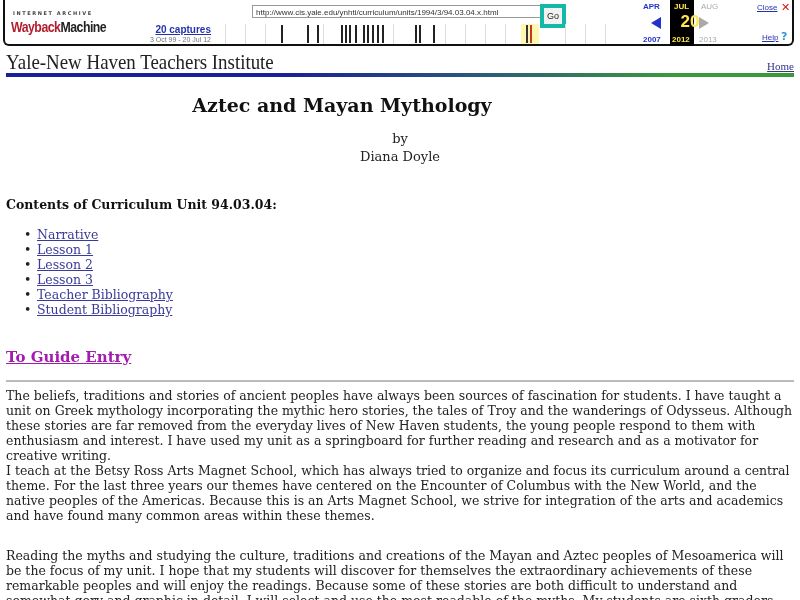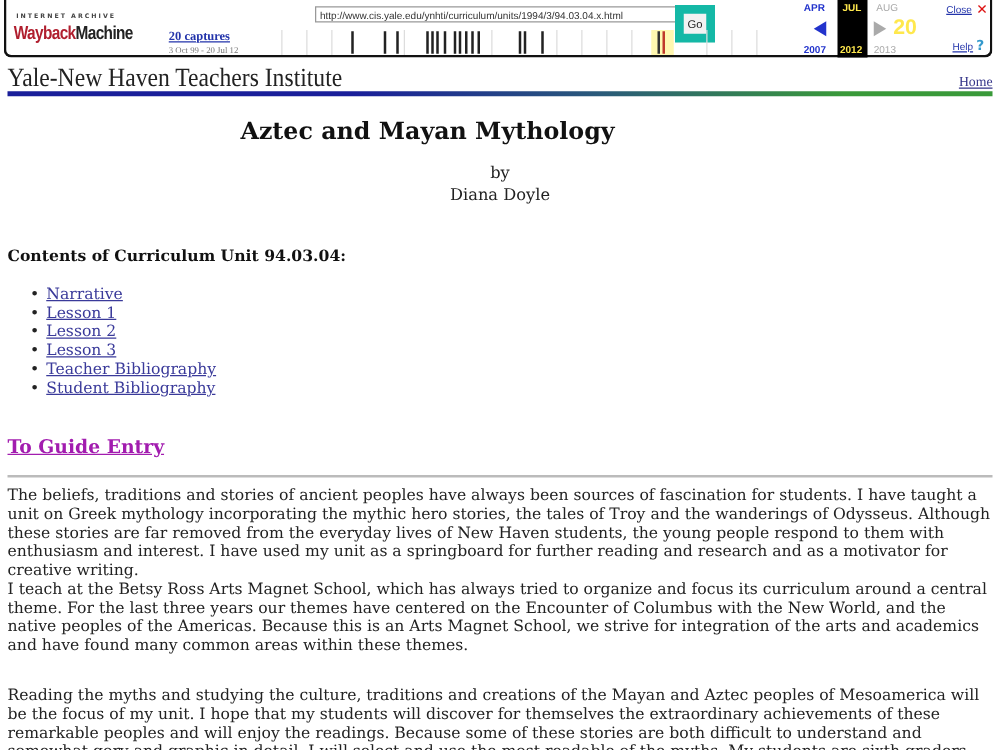--- a/index.html
+++ b/index.html
@@ -5,34 +5,34 @@
   html, body { margin:0; padding:0; background:#fff; }
   body { width:800px; height:600px; overflow:hidden; position:relative; font-family:"DejaVu Serif", serif; color:#222; }
 
   
   .wb { position:absolute; left:3px; top:0; width:791px; height:46px; background:#fff; border:2px solid #111; border-top:none; border-radius:0 0 6px 6px; box-sizing:border-box; }
   .wb-logo { position:absolute; left:0; top:6px; width:90px; height:34px; }
   .wb-logo .ia { font-family:"DejaVu Sans", sans-serif; font-size:5px; letter-spacing:1.6px; color:#444; font-weight:bold; position:absolute; left:8px; top:4px; white-space:nowrap; }
   .wb-logo .wm { position:absolute; left:6px; top:12px; font-family:"Liberation Sans", sans-serif; font-weight:bold; font-size:15px; letter-spacing:-0.6px; transform:scaleX(0.82); transform-origin:left; white-space:nowrap; }
   .wb-logo .wm .w1 { color:#b01e2e; }
   .wb-logo .wm .w2 { color:#222; }
-  .wb-captures { position:absolute; left:130px; top:24px; width:76px; text-align:left; font-family:Liberation Serif, serif; }
+  .wb-captures { position:absolute; left:130px; top:24px; width:76px; text-align:right; font-family:Liberation Sans, sans-serif; }
   .wb-captures a { font-size:10px; color:#2233aa; text-decoration:underline; font-weight:bold; display:block; }
   .wb-captures span { font-size:7px; color:#777; display:block; margin-top:1px; }
   .wb-url { position:absolute; left:218px; top:5px; width:312px; height:13px; border:1px solid #999; font-family:"Liberation Sans", sans-serif; font-size:8px; line-height:13px; padding:0 3px; box-sizing:border-box; color:#333; overflow:hidden; white-space:nowrap; background:#fff;margin-left:29px; }
-  .wb-go { position:absolute; left:535px; top:4px; width:18px; height:16px; border:7px solid #14b8a6; background:#f2f2f2; font-family:"Liberation Sans", sans-serif; font-size:9px; line-height:16px; text-align:center; color:#222; }
+  .wb-go { position:absolute; left:535px; top:4px; width:18px; height:16px; border:4px solid #14b8a6; background:#f2f2f2; font-family:"Liberation Sans", sans-serif; font-size:9px; line-height:16px; text-align:center; color:#222; }
   .wb-spark { position:absolute; left:210px; top:24px; width:400px; height:20px; }
   .wb-spark .yr { position:absolute; top:0; width:1px; height:20px; background:#ddd; }
   .wb-spark .bar { position:absolute; top:1px; width:2px; height:18px; background:#222; }
   .wb-spark .hl { position:absolute; top:0; width:18px; height:20px; background:#fff7b0; }
   .wb-cal { position:absolute; left:630px; top:0; width:110px; height:46px; font-family:"Liberation Sans", sans-serif; font-weight:bold; }
   .wb-cal .m { position:absolute; top:2px; font-size:8px; }
   .wb-cal .y { position:absolute; top:35px; font-size:8px; }
   .wb-cal .cur { position:absolute; left:35px; top:0; width:24px; height:46px; background:#000; }
-  .wb-cal .day { position:absolute; left:35px; top:12px; width:40px; text-align:center; color:#ffe84d; font-size:17px;padding-left:34px; }
+  .wb-cal .day { position:absolute; left:35px; top:12px; width:40px; text-align:center; color:#ffe84d; font-size:17px; }
   .wb-cal .prev { position:absolute; left:16px; top:17px; width:0; height:0; border-top:6px solid transparent; border-bottom:6px solid transparent; border-right:10px solid #2233cc; }
   .wb-cal .next { position:absolute; left:64px; top:17px; width:0; height:0; border-top:6px solid transparent; border-bottom:6px solid transparent; border-left:10px solid #aaa; }
   .wb-close { position:absolute; left:752px; top:3px; font-family:"Liberation Sans", sans-serif; font-size:8px; color:#2233aa; text-decoration:underline; }
   .wb-close-x { position:absolute; left:776px; top:1px; color:#dd1111; font-family:"DejaVu Sans", sans-serif; font-weight:bold; font-size:11px; }
   .wb-help { position:absolute; left:757px; top:33px; font-family:"Liberation Sans", sans-serif; font-size:8px; color:#2233aa; text-decoration:underline; }
   .wb-help-q { position:absolute; left:776px; top:30px; color:#3399cc; font-family:"DejaVu Sans", sans-serif; font-weight:bold; font-size:11px; }
 
   
   .site-title { position:absolute; left:6px; top:50px; font-family:"Liberation Serif", serif; font-size:21px; color:#222; transform:scaleX(0.9); transform-origin:left; white-space:nowrap; }
   .home { position:absolute; right:6px; top:60px; font-family:"Liberation Serif", serif; font-size:11px; color:#333388; text-decoration:underline; }

